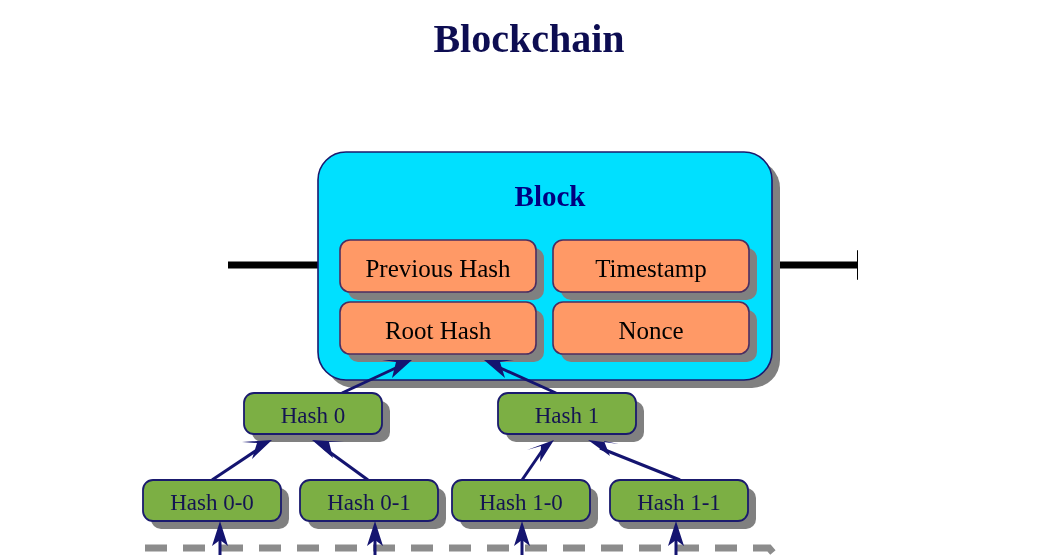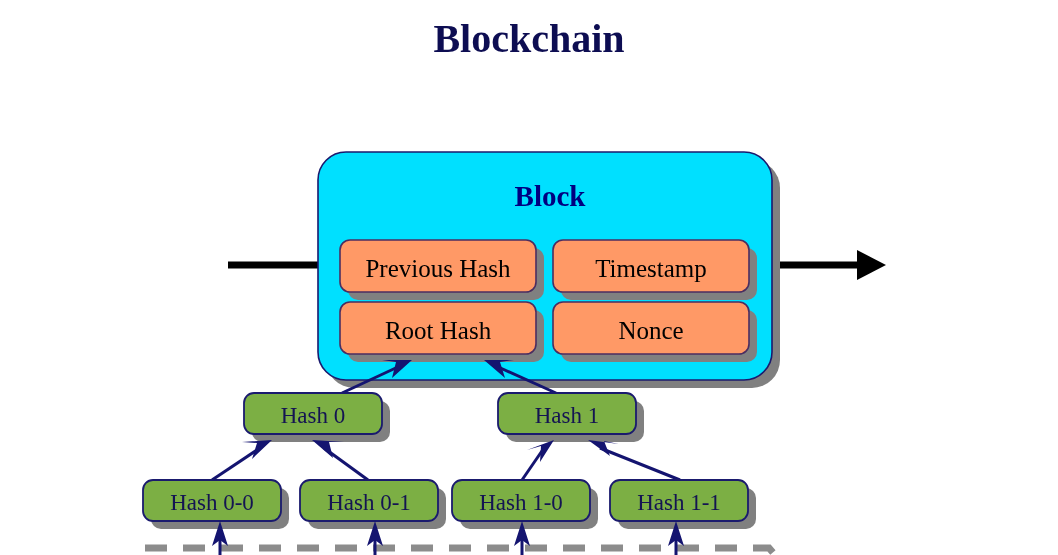--- a/index.html
+++ b/index.html
@@ -7,21 +7,20 @@
     padding: 0;
     background: #ffffff;
   }
   #canvas {
     position: relative;
     width: 858px;
     height: 555px;
     background: #ffffff;
     overflow: hidden;
     font-family: "Liberation Serif", "DejaVu Serif", serif;
-    padding-left: 32px;
   }
   #diagram-svg {
     position: absolute;
     left: 0;
     top: 0;
     width: 1058px;
     height: 555px;
   }
   .title-text {
     font-family: "Liberation Serif", "DejaVu Serif", serif;

